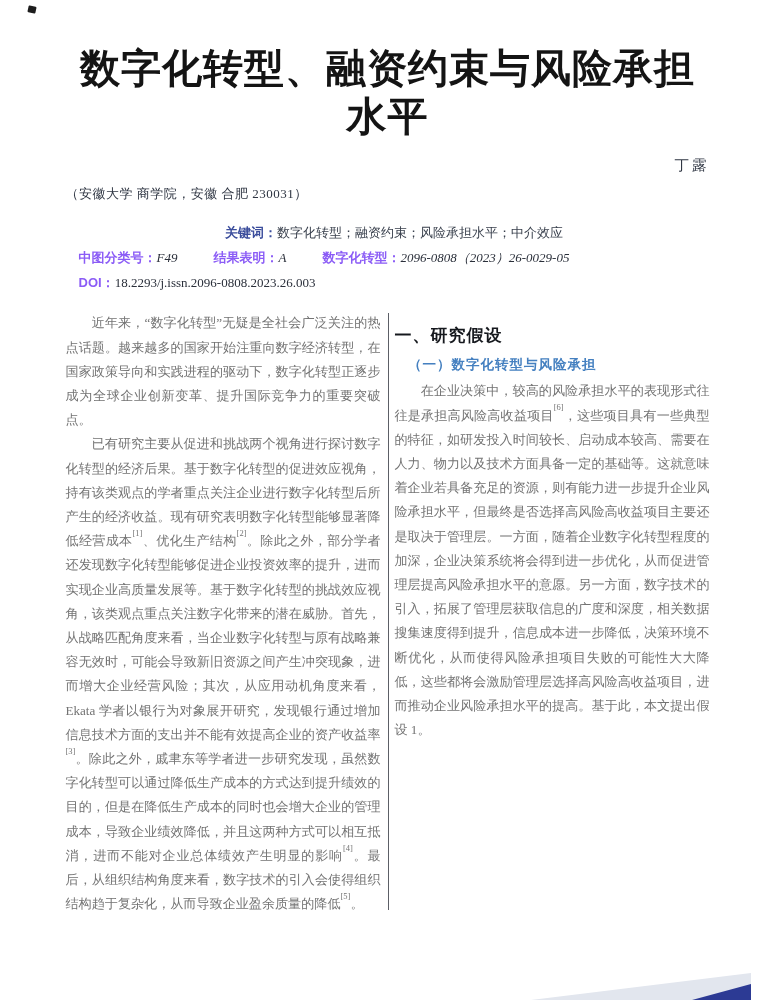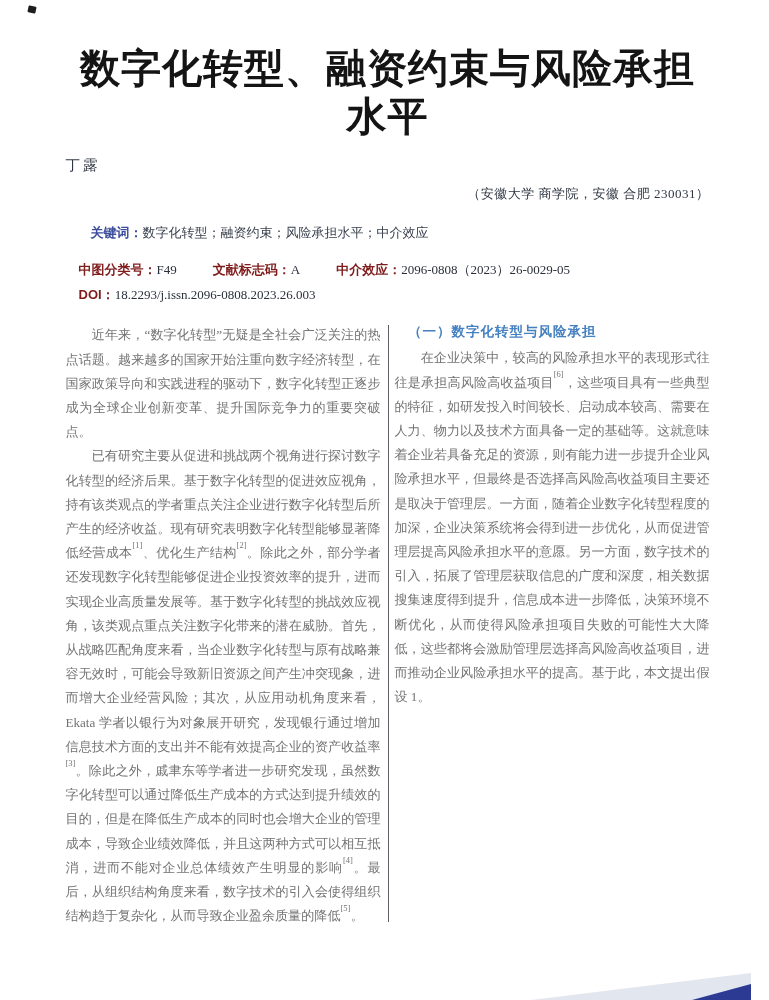--- a/index.html
+++ b/index.html
@@ -17,45 +17,45 @@
     position:absolute;left:9px;top:6px;width:8px;height:7px;
     background:#1d1d1d;border-radius:1px;transform:rotate(12deg);
   }
   .title{
     margin:44px 0 0 0;
     font-family:"Liberation Sans", sans-serif;
     font-size:40px;font-weight:bold;letter-spacing:1px;
     text-align:center;color:#141414;line-height:1.2;
   }
   .author{
-    margin-top:16px;text-align:left;
+    margin-top:16px;text-align:right;
     font-size:14.5px;letter-spacing:3px;color:#2e3542;
   }
   .affiliation{
-    margin-top:10px;text-align:right;
+    margin-top:10px;text-align:left;
     font-size:13px;color:#2e3542;letter-spacing:0.5px;
   }
   .frontmatter{margin-top:18px;}
   .abstract{
     margin:0;font-size:13px;line-height:24.4px;
     text-align:justify;text-indent:1em;color:#39404d;
   }
   .lbl-blue{
     font-family:"Liberation Sans", sans-serif;
     font-weight:bold;color:#3b4d9c;
   }
-  .kw{margin:12px;font-size:13px;line-height:24.4px;text-indent:1em;}
+  .kw{margin:0;font-size:13px;line-height:24.4px;text-indent:1em;text-align:center;}
   .meta{
     margin:0;font-size:13px;line-height:25px;text-indent:1em;color:#2a2f3a;
   }
   .lbl-dark{
     font-family:"Liberation Sans", sans-serif;
-    font-weight:bold;color:#7f1d1d;
+    font-weight:bold;color:#8b5cf6;
   }
-  .meta .val{margin-right:36px;}
+  .meta .val{margin-right:36px;font-style:italic;}
   .meta .val:last-child{margin-right:12px;}
   .columns{
     display:flex;margin-top:16px;align-items:stretch;
   }
   .col{width:333px;}
   .col-divider{
     width:1px;background:#5c5f66;margin:2px 6px 6px 7px;
   }
   .par{
     margin:0;font-size:13.1px;line-height:24.2px;
@@ -87,32 +87,33 @@
   <div class="inner">
 
     <h1 class="title">数字化转型、融资约束与风险承担水平</h1>
     <div class="author">丁露</div>
     <div class="affiliation">（安徽大学 商学院，安徽 合肥 230031）</div>
 
     <div class="frontmatter">
 
       <p class="kw"><span class="lbl-blue">关键词：</span><span>数字化转型；融资约束；风险承担水平；中介效应</span></p>
 
-      <p class="meta"><span class="lbl-dark">中图分类号：</span><span class="val">F49</span><span class="lbl-dark">文献标志码：</span><span class="val">A</span><span class="lbl-dark">中介效应：</span><span class="val">2096-0808（2023）26-0029-05</span></p>
+      <p class="meta"><span class="lbl-dark">中图分类号：</span><span class="val">F49</span><span class="lbl-dark">结果表明：</span><span class="val">A</span><span class="lbl-dark">数字化转型：</span><span class="val">2096-0808（2023）26-0029-05</span></p>
 
       <p class="meta"><span class="lbl-dark">DOI：</span><span>18.2293/j.issn.2096-0808.2023.26.003</span></p>
     </div>
 
     <div class="columns">
       <div class="col">
         <p class="par">近年来，“数字化转型”无疑是全社会广泛关注的热点话题。越来越多的国家开始注重向数字经济转型，在国家政策导向和实践进程的驱动下，数字化转型正逐步成为全球企业创新变革、提升国际竞争力的重要突破点。</p>
         <p class="par">已有研究主要从促进和挑战两个视角进行探讨数字化转型的经济后果。基于数字化转型的促进效应视角，持有该类观点的学者重点关注企业进行数字化转型后所产生的经济收益。现有研究表明数字化转型能够显著降低经营成本<sup>[1]</sup>、优化生产结构<sup>[2]</sup>。除此之外，部分学者还发现数字化转型能够促进企业投资效率的提升，进而实现企业高质量发展等。基于数字化转型的挑战效应视角，该类观点重点关注数字化带来的潜在威胁。首先，从战略匹配角度来看，当企业数字化转型与原有战略兼容无效时，可能会导致新旧资源之间产生冲突现象，进而增大企业经营风险；其次，从应用动机角度来看，Ekata 学者以银行为对象展开研究，发现银行通过增加信息技术方面的支出并不能有效提高企业的资产收益率<sup>[3]</sup>。除此之外，戚聿东等学者进一步研究发现，虽然数字化转型可以通过降低生产成本的方式达到提升绩效的目的，但是在降低生产成本的同时也会增大企业的管理成本，导致企业绩效降低，并且这两种方式可以相互抵消，进而不能对企业总体绩效产生明显的影响<sup>[4]</sup>。最后，从组织结构角度来看，数字技术的引入会使得组织结构趋于复杂化，从而导致企业盈余质量的降低<sup>[5]</sup>。</p>
       </div>
       <div class="col-divider"></div>
       <div class="col">
+        <h2 class="sec-heading">一、研究假设</h2>
         <h3 class="subsec-heading">（一）数字化转型与风险承担</h3>
         <p class="par">在企业决策中，较高的风险承担水平的表现形式往往是承担高风险高收益项目<sup>[6]</sup>，这些项目具有一些典型的特征，如研发投入时间较长、启动成本较高、需要在人力、物力以及技术方面具备一定的基础等。这就意味着企业若具备充足的资源，则有能力进一步提升企业风险承担水平，但最终是否选择高风险高收益项目主要还是取决于管理层。一方面，随着企业数字化转型程度的加深，企业决策系统将会得到进一步优化，从而促进管理层提高风险承担水平的意愿。另一方面，数字技术的引入，拓展了管理层获取信息的广度和深度，相关数据搜集速度得到提升，信息成本进一步降低，决策环境不断优化，从而使得风险承担项目失败的可能性大大降低，这些都将会激励管理层选择高风险高收益项目，进而推动企业风险承担水平的提高。基于此，本文提出假设 1。</p>
       </div>
     </div>
 
   </div>
 
   <svg class="corner-svg" width="250" height="36" viewBox="0 0 250 36">
     <polygon points="30,36 250,9 250,36" fill="#e2e6ee"></polygon>
     <polygon points="191,36 250,20 250,36" fill="#2c3a94"></polygon>

